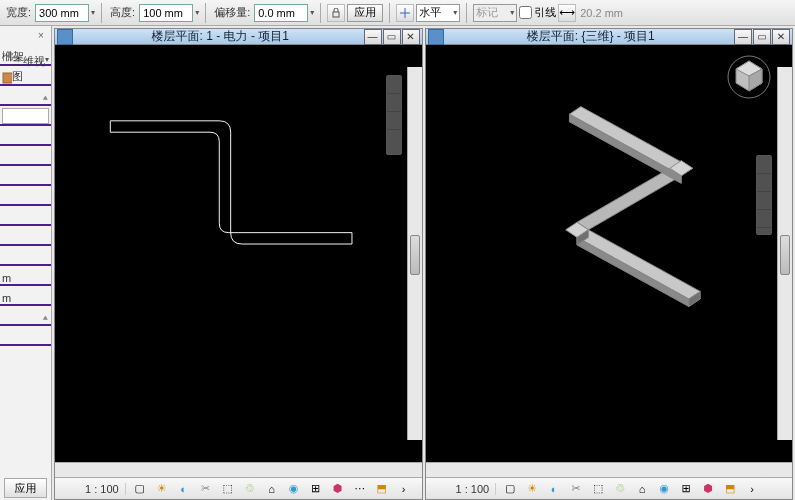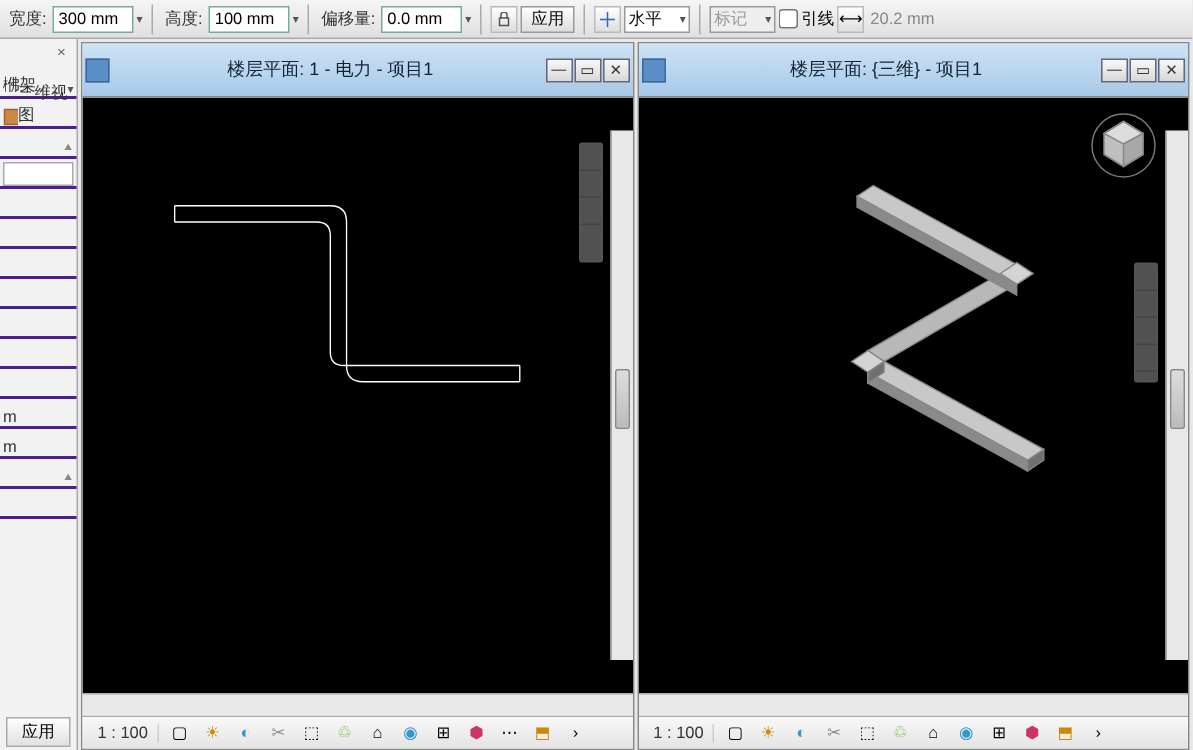--- a/index.html
+++ b/index.html
@@ -22,34 +22,34 @@
 .left-panel { width: 52px; background:#f2f2f2; border-right:1px solid #aaa; position:relative; }
 .left-panel .close-x { position:absolute; top:4px; right:3px; width:14px; height:14px; font-size:10px; text-align:center; color:#666; cursor:pointer; }
 .left-panel .rows { margin-top:20px; }
 .left-panel .r { height:20px; border-bottom:2px solid #4c1d95; display:flex; align-items:flex-end; padding:0 2px; font-size:10px; color:#333; }
 .left-panel .r input { width:100%; height:16px; border:1px solid #aaa; font-size:10px; }
 .left-panel .bottom-btn { position:absolute; bottom:4px; left:4px; right:4px; height:20px; border:1px solid #aaa; background:linear-gradient(#fff,#e0e0e0); text-align:center; line-height:18px; cursor:pointer; }
 
 
 .views { flex:1; display:flex; gap:2px; padding:2px; background:#e8e8e8; }
 .view-pane { flex:1; display:flex; flex-direction:column; border:1px solid #888; background:#fff; position:relative; }
-.view-titlebar { height:36px; background:linear-gradient(#cde2f5,#a8c9e8); border-bottom:1px solid #888; display:flex; align-items:center; position:relative; padding:0 2px; }
+.view-titlebar { height:16px; background:linear-gradient(#cde2f5,#a8c9e8); border-bottom:1px solid #888; display:flex; align-items:center; position:relative; padding:0 2px; }
 .view-titlebar .ticon { width:16px; height:16px; background:#5a8fc8; border:1px solid #36699e; margin-right:4px; }
 .view-titlebar .ttl { flex:1; text-align:center; color:#123; font-size:12px; }
 .view-titlebar .winbtns { display:flex; gap:1px; }
 .view-titlebar .wb { width:18px; height:16px; border:1px solid #667; background:linear-gradient(#f8f8f8,#d8d8d8); display:flex; align-items:center; justify-content:center; cursor:pointer; font-size:10px; color:#333; }
 
 .canvas-wrap { flex:1; position:relative; overflow:hidden; }
 .canvas { width:100%; height:100%; background:#000; position:relative; }
 .scroll-v { position:absolute; right:0; top:22px; bottom:22px; width:15px; background:#e8e8e8; border-left:1px solid #aaa; }
 .scroll-v .thumb { position:absolute; left:2px; right:2px; top:45%; height:40px; background:linear-gradient(#ddd,#bbb); border:1px solid #888; border-radius:2px; }
 .scroll-h { height:15px; background:#e8e8e8; border-top:1px solid #aaa; position:relative; }
 
 .statusbar { height:22px; background:linear-gradient(#f8f8f8,#e4e4e4); border-top:1px solid #aaa; display:flex; align-items:center; padding:0 4px; gap:6px; }
-.statusbar .scale { font-size:11px; color:#333; padding:0 6px; border-right:1px solid #ccc; }
+.statusbar .scale { font-size:11px; color:#333; padding:0 6px; border-right:1px solid #ccc;margin-left:20px; }
 .statusbar .sicon { width:16px; height:16px; display:flex; align-items:center; justify-content:center; font-size:11px; cursor:pointer; }
 
 
 .navcube { position:absolute; top:8px; right:20px; width:46px; height:46px; }
 .steering { position:absolute; top:32px; right:20px; width:16px; height:80px; background:rgba(90,90,90,.9); border:1px solid #555; border-radius:2px; }
 .st-item { width:100%; height:18px; border-bottom:1px solid #444; }
 
 svg { display:block; }
 </style>
 </head>

